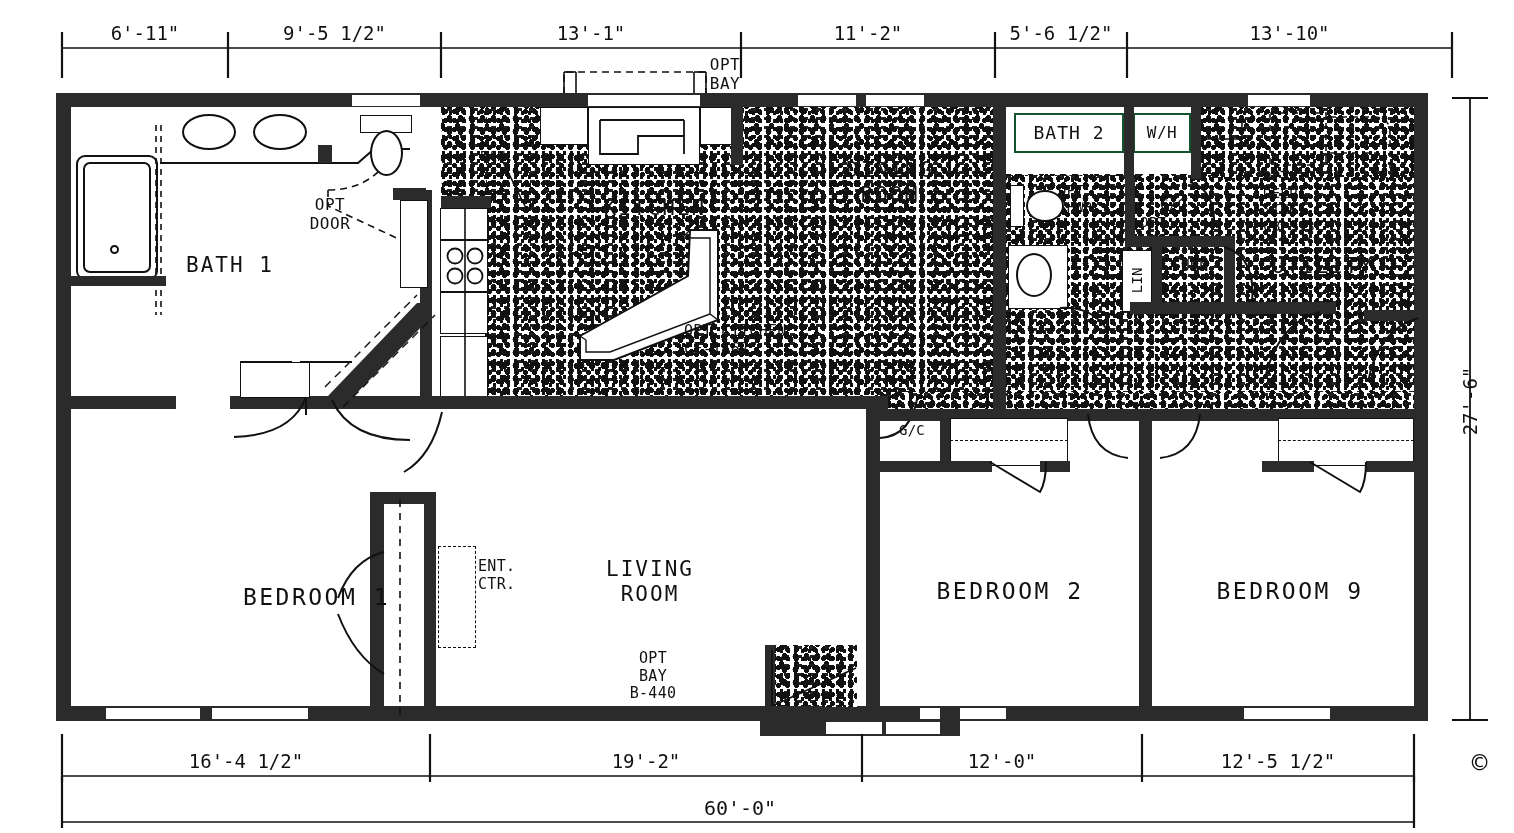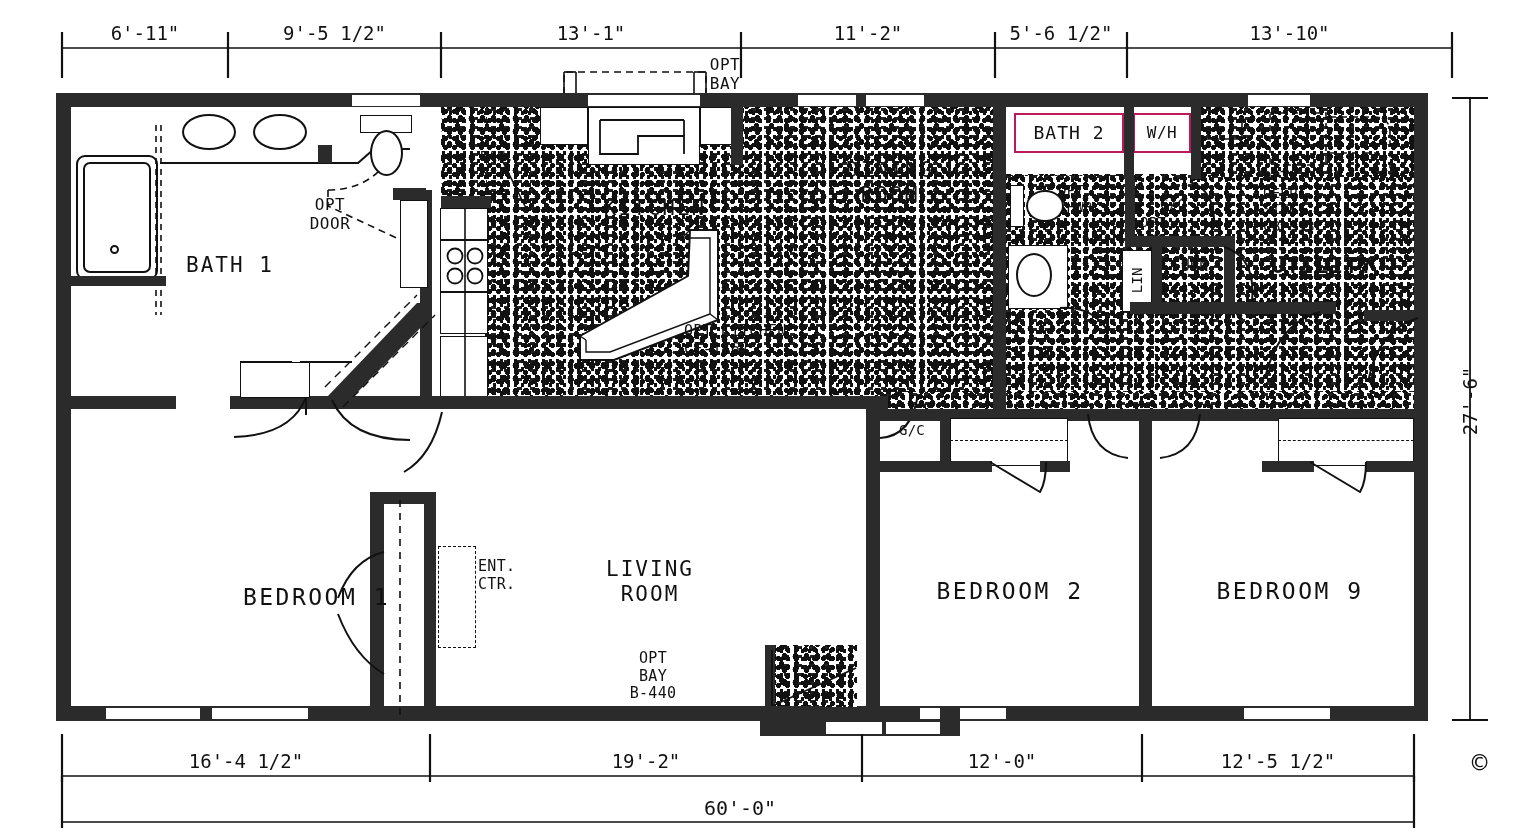--- a/index.html
+++ b/index.html
@@ -31,21 +31,21 @@
   .rl-16{font-size:16px;letter-spacing:0.5px;}
   .rl-15{font-size:15px;letter-spacing:0.3px;}
   .rl-14{font-size:14px;letter-spacing:0.2px;}
 
   
   .wall{background:#2b2b2b;}
   .white{background:#ffffff;}
   .outline1{border:1.5px solid #111;background:#fff;box-sizing:border-box;}
   .dash{border:1.5px dashed #111;box-sizing:border-box;background:transparent;}
   .dashline-h{border-top:1.5px dashed #111;}
-  .boxlabel{border:2px solid #be185d;background:#fff;box-sizing:border-box;
+  .boxlabel{border:2px solid #14532d;background:#fff;box-sizing:border-box;
             display:flex;align-items:center;justify-content:center;}
 
   
   .stipple{
     background-color:#ffffff;
     background-image:
       radial-gradient(#111 42%, transparent 43%),
       radial-gradient(#111 38%, transparent 39%),
       radial-gradient(#111 34%, transparent 35%),
       radial-gradient(#222 30%, transparent 31%),
@@ -300,21 +300,21 @@
   </div>
 
   <svg class="abs" style="left:1204px;top:107px;" width="210" height="72">
     <line x1="0" y1="32" x2="38" y2="32" stroke="#111" stroke-width="1.6"></line>
     <line x1="38" y1="32" x2="38" y2="8" stroke="#111" stroke-width="1.6" stroke-dasharray="6,5"></line>
     <rect x="66" y="6" width="56" height="52" fill="none" stroke="#111" stroke-width="1.6" stroke-dasharray="6,5"></rect>
     <path d="M126,10 L170,10 Q186,10 186,26 L186,68" fill="none" stroke="#111" stroke-width="1.6" stroke-dasharray="6,5"></path>
     <line x1="126" y1="46" x2="175" y2="46" stroke="#111" stroke-width="1.6" stroke-dasharray="6,5"></line>
   </svg>
 
-  <div class="abs rlabel rl-21" style="left:1248px;top:254px;width:150px;font-weight:bold;">UTILITY</div>
+  <div class="abs rlabel rl-21" style="left:1248px;top:254px;width:150px;">UTILITY</div>
 
   <div class="abs wall" style="left:1130px;top:302px;width:106px;height:12px;"></div>
   <div class="abs wall" style="left:1236px;top:302px;width:100px;height:12px;"></div>
   <div class="abs wall" style="left:1364px;top:310px;width:50px;height:11px;"></div>
   <svg class="abs" style="left:1262px;top:310px;" width="60" height="70">
     <path d="M58,2 Q18,12 4,64" fill="none" stroke="#111" stroke-width="2"></path>
   </svg>
   <svg class="abs" style="left:1362px;top:316px;" width="60" height="70">
     <path d="M56,2 Q16,14 6,66" fill="none" stroke="#111" stroke-width="2"></path>
   </svg>

